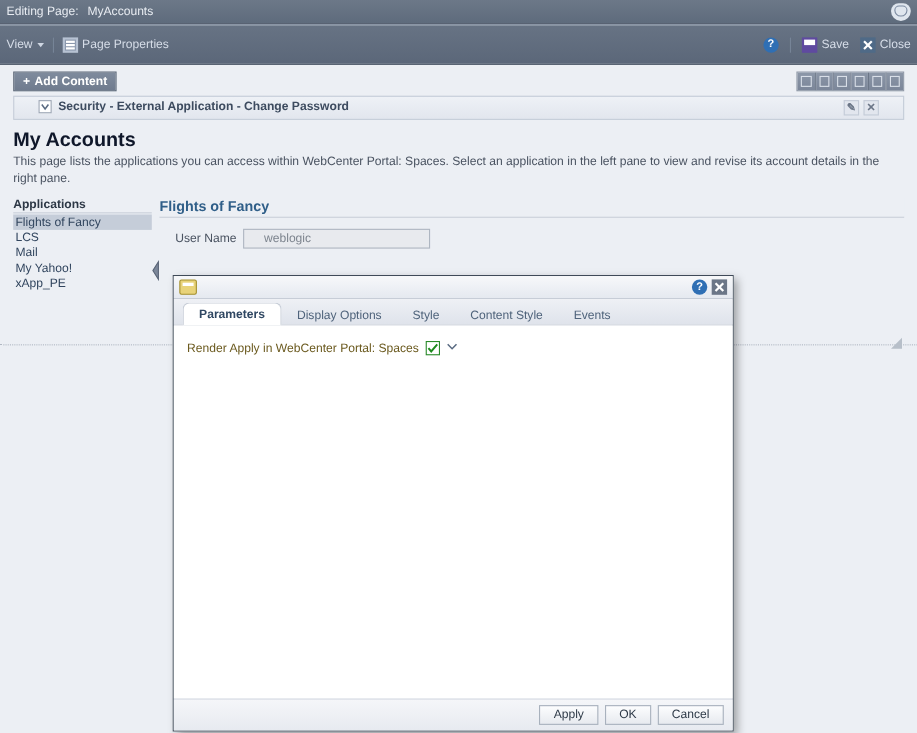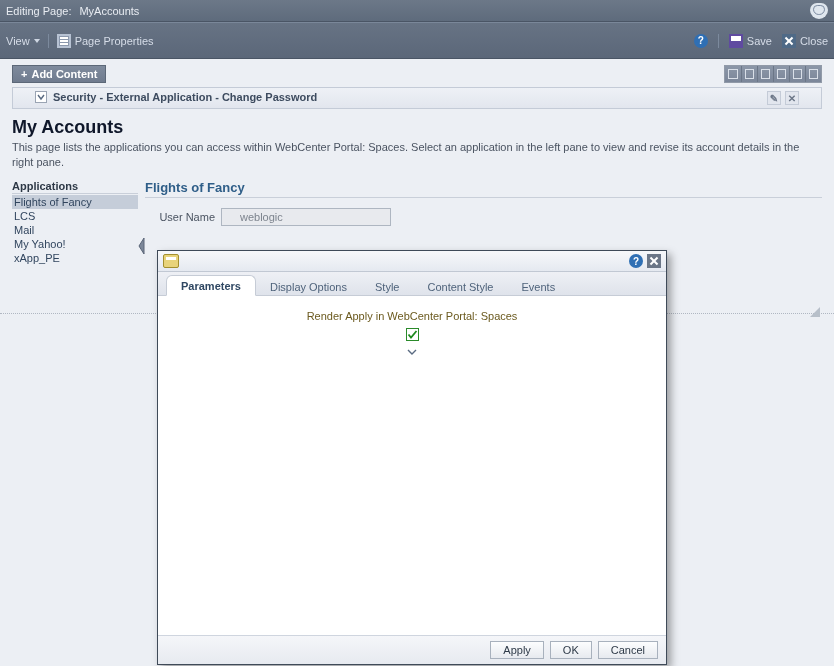--- a/index.html
+++ b/index.html
@@ -127,21 +127,21 @@
   }
   .tab {
     padding:4px 14px 3px 14px; color:#4f637b; cursor:pointer; border-top-left-radius:6px; border-top-right-radius:6px;
     position:relative; top:1px;
   }
   .tab.active {
     background:#fff; border:1px solid #c6ccd6; border-bottom:1px solid #fff;
     font-weight:bold; color:#2f4762;
   }
   .dlg-body { flex:1; background:#fff; padding:14px 12px; overflow:auto; }
-  .param-row { display:flex; align-items:center; gap:6px; color:#6b5a1f;flex-direction:column; }
+  .param-row { display:flex; align-items:center; gap:6px; color:#6b5a1f; }
   .param-label { color:#6b5a1f; }
   .greenchk {
     width:13px; height:13px; border:1px solid #2a8a2a; background:#fff; display:inline-flex; align-items:center; justify-content:center;
   }
   .greenchk svg { width:11px; height:11px; }
 
   .dlg-footer {
     background:linear-gradient(#f5f6f9,#e7eaf0); border-top:1px solid #cfd5df;
     padding:5px 8px; display:flex; justify-content:flex-end; gap:6px;
   }

